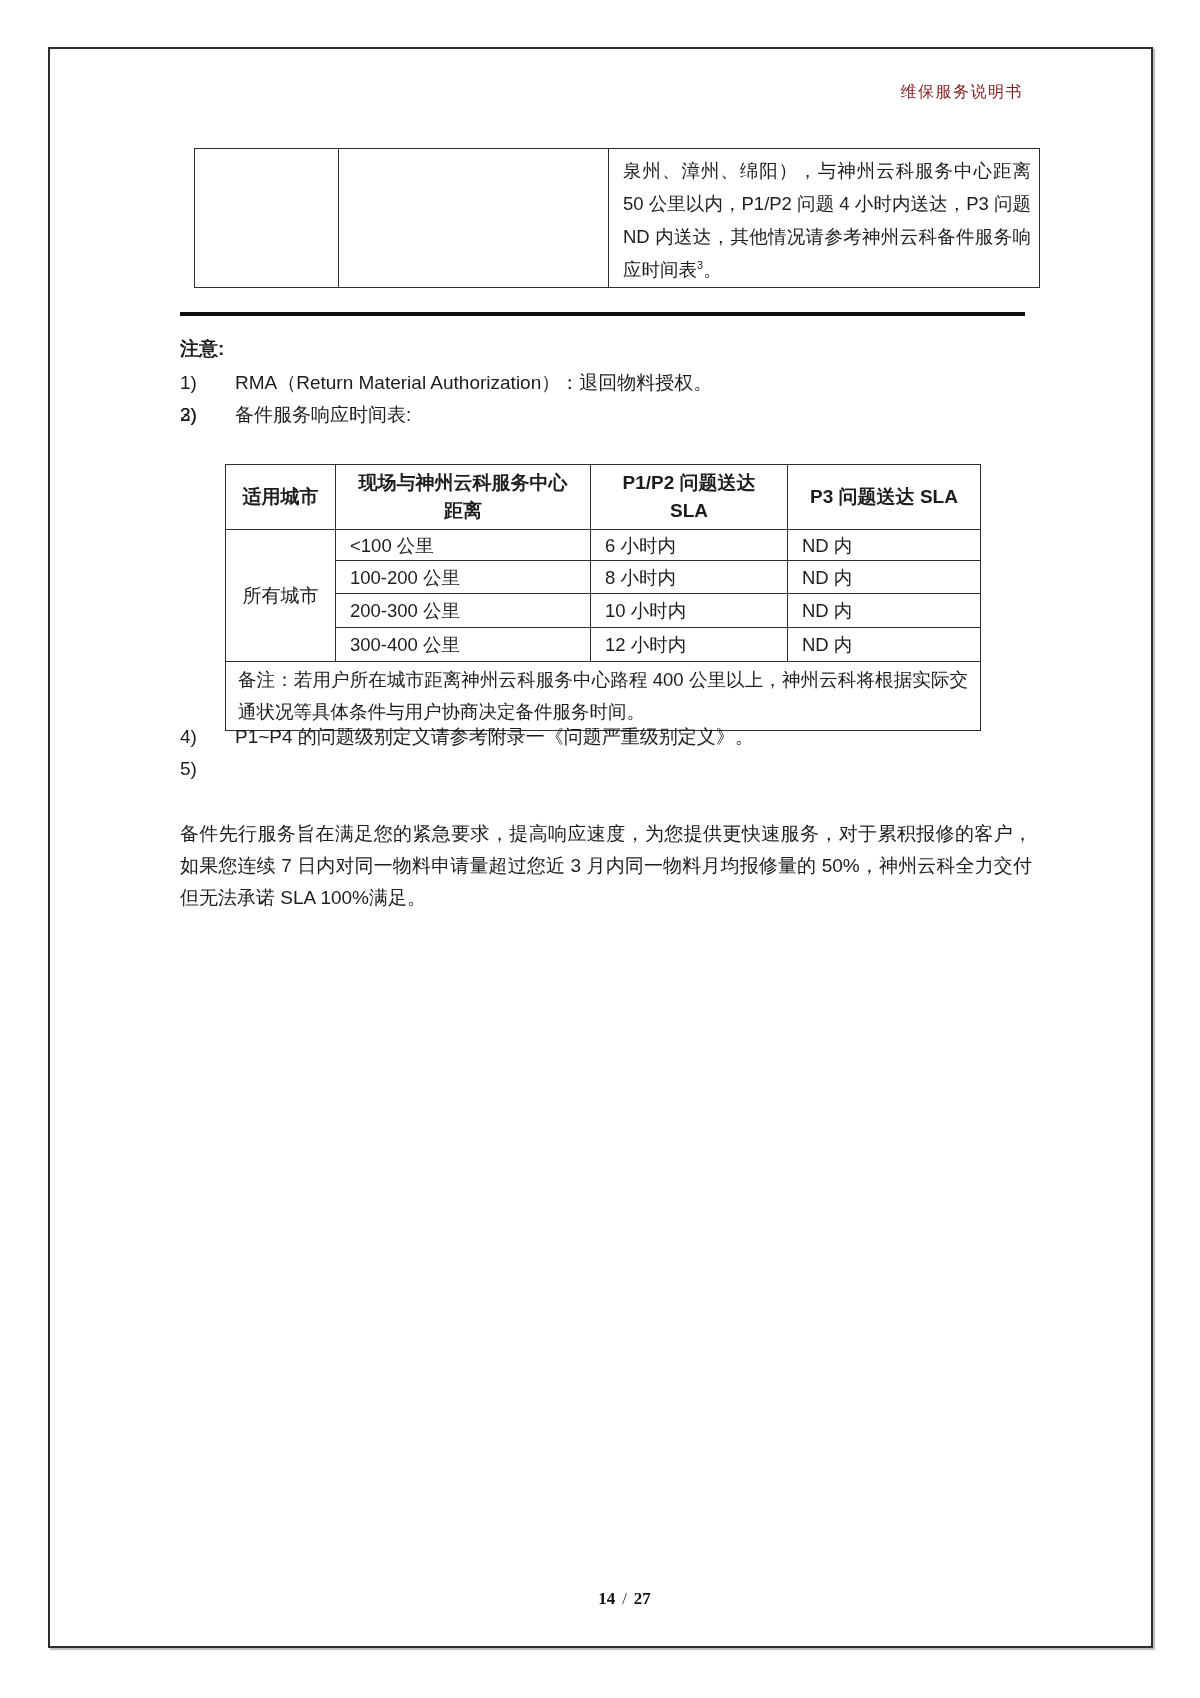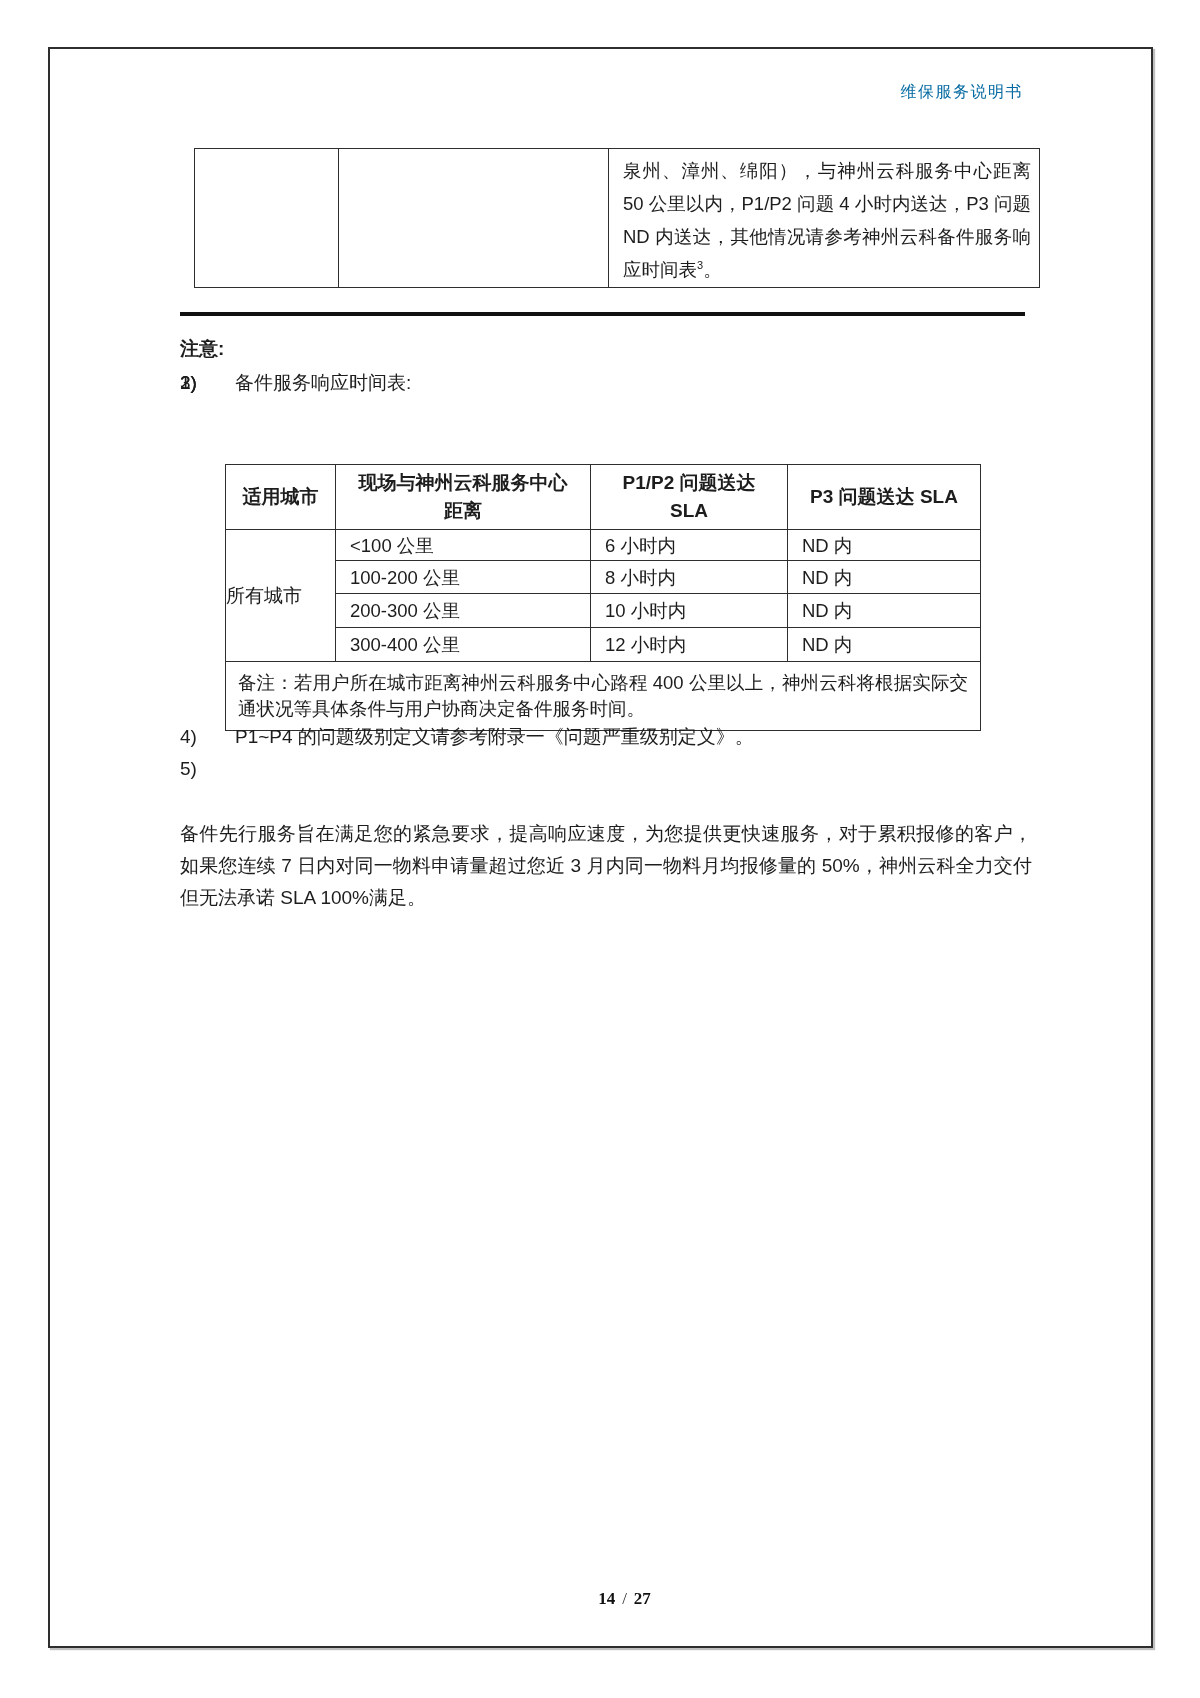--- a/index.html
+++ b/index.html
@@ -21,21 +21,21 @@
     background: #ffffff;
     box-shadow: 2px 2px 1px rgba(0,0,0,0.25);
   }
   .header-title {
     position: absolute;
     top: 33px;
     right: 128px;
     font-family: "Liberation Serif", serif;
     font-size: 16px;
     letter-spacing: 1.5px;
-    color: #0369a1;
+    color: #7f1d1d;
   }
   
   table { border-collapse: collapse; table-layout: fixed; }
   .top-table {
     position: absolute;
     left: 144px;
     top: 99px;
     width: 845px;
   }
   .top-table td {
@@ -95,31 +95,31 @@
     height: 64px;
     white-space: pre-line;
     line-height: 28px;
   }
   .sla-table td.data {
     text-align: left;
     padding-left: 14px;
     font-size: 18.5px;
   }
   .sla-table td.city {
-    text-align: left;
+    text-align: center;
     font-size: 19px;
   }
   .sla-table tr.r1 td { height: 30px; }
   .sla-table tr.r2 td { height: 32px; }
   .sla-table tr.r3 td { height: 33px; margin-top: 12px; }
   .sla-table tr.r4 td { height: 33px; margin-top: 26px; }
   .sla-table td.note-cell {
     height: 64px;
     font-size: 18.5px;
-    line-height: 26px;
+    line-height: 32px;
     padding: 2px 12px;
     text-align: justify;
     vertical-align: middle;
   }
   
   .closing-paragraph {
     position: absolute;
     left: 130px;
     top: 769px;
     width: 852px;
@@ -166,20 +166,21 @@
   </tbody>
     </table>
 
   <div class="thick-rule"></div>
 
   <div class="notice-heading">注意:</div>
 
   <div class="note-list-a">
     <div class="note-item">
       <span class="num">1)</span>
+      <span>RMA（Return Material Authorization）：退回物料授权。</span>
     </div>
     <div class="note-item">
       <span class="num">2)</span>
     </div>
     <div class="note-item">
       <span class="num">3)</span>
       <span>备件服务响应时间表:</span>
     </div>
   </div>
 

